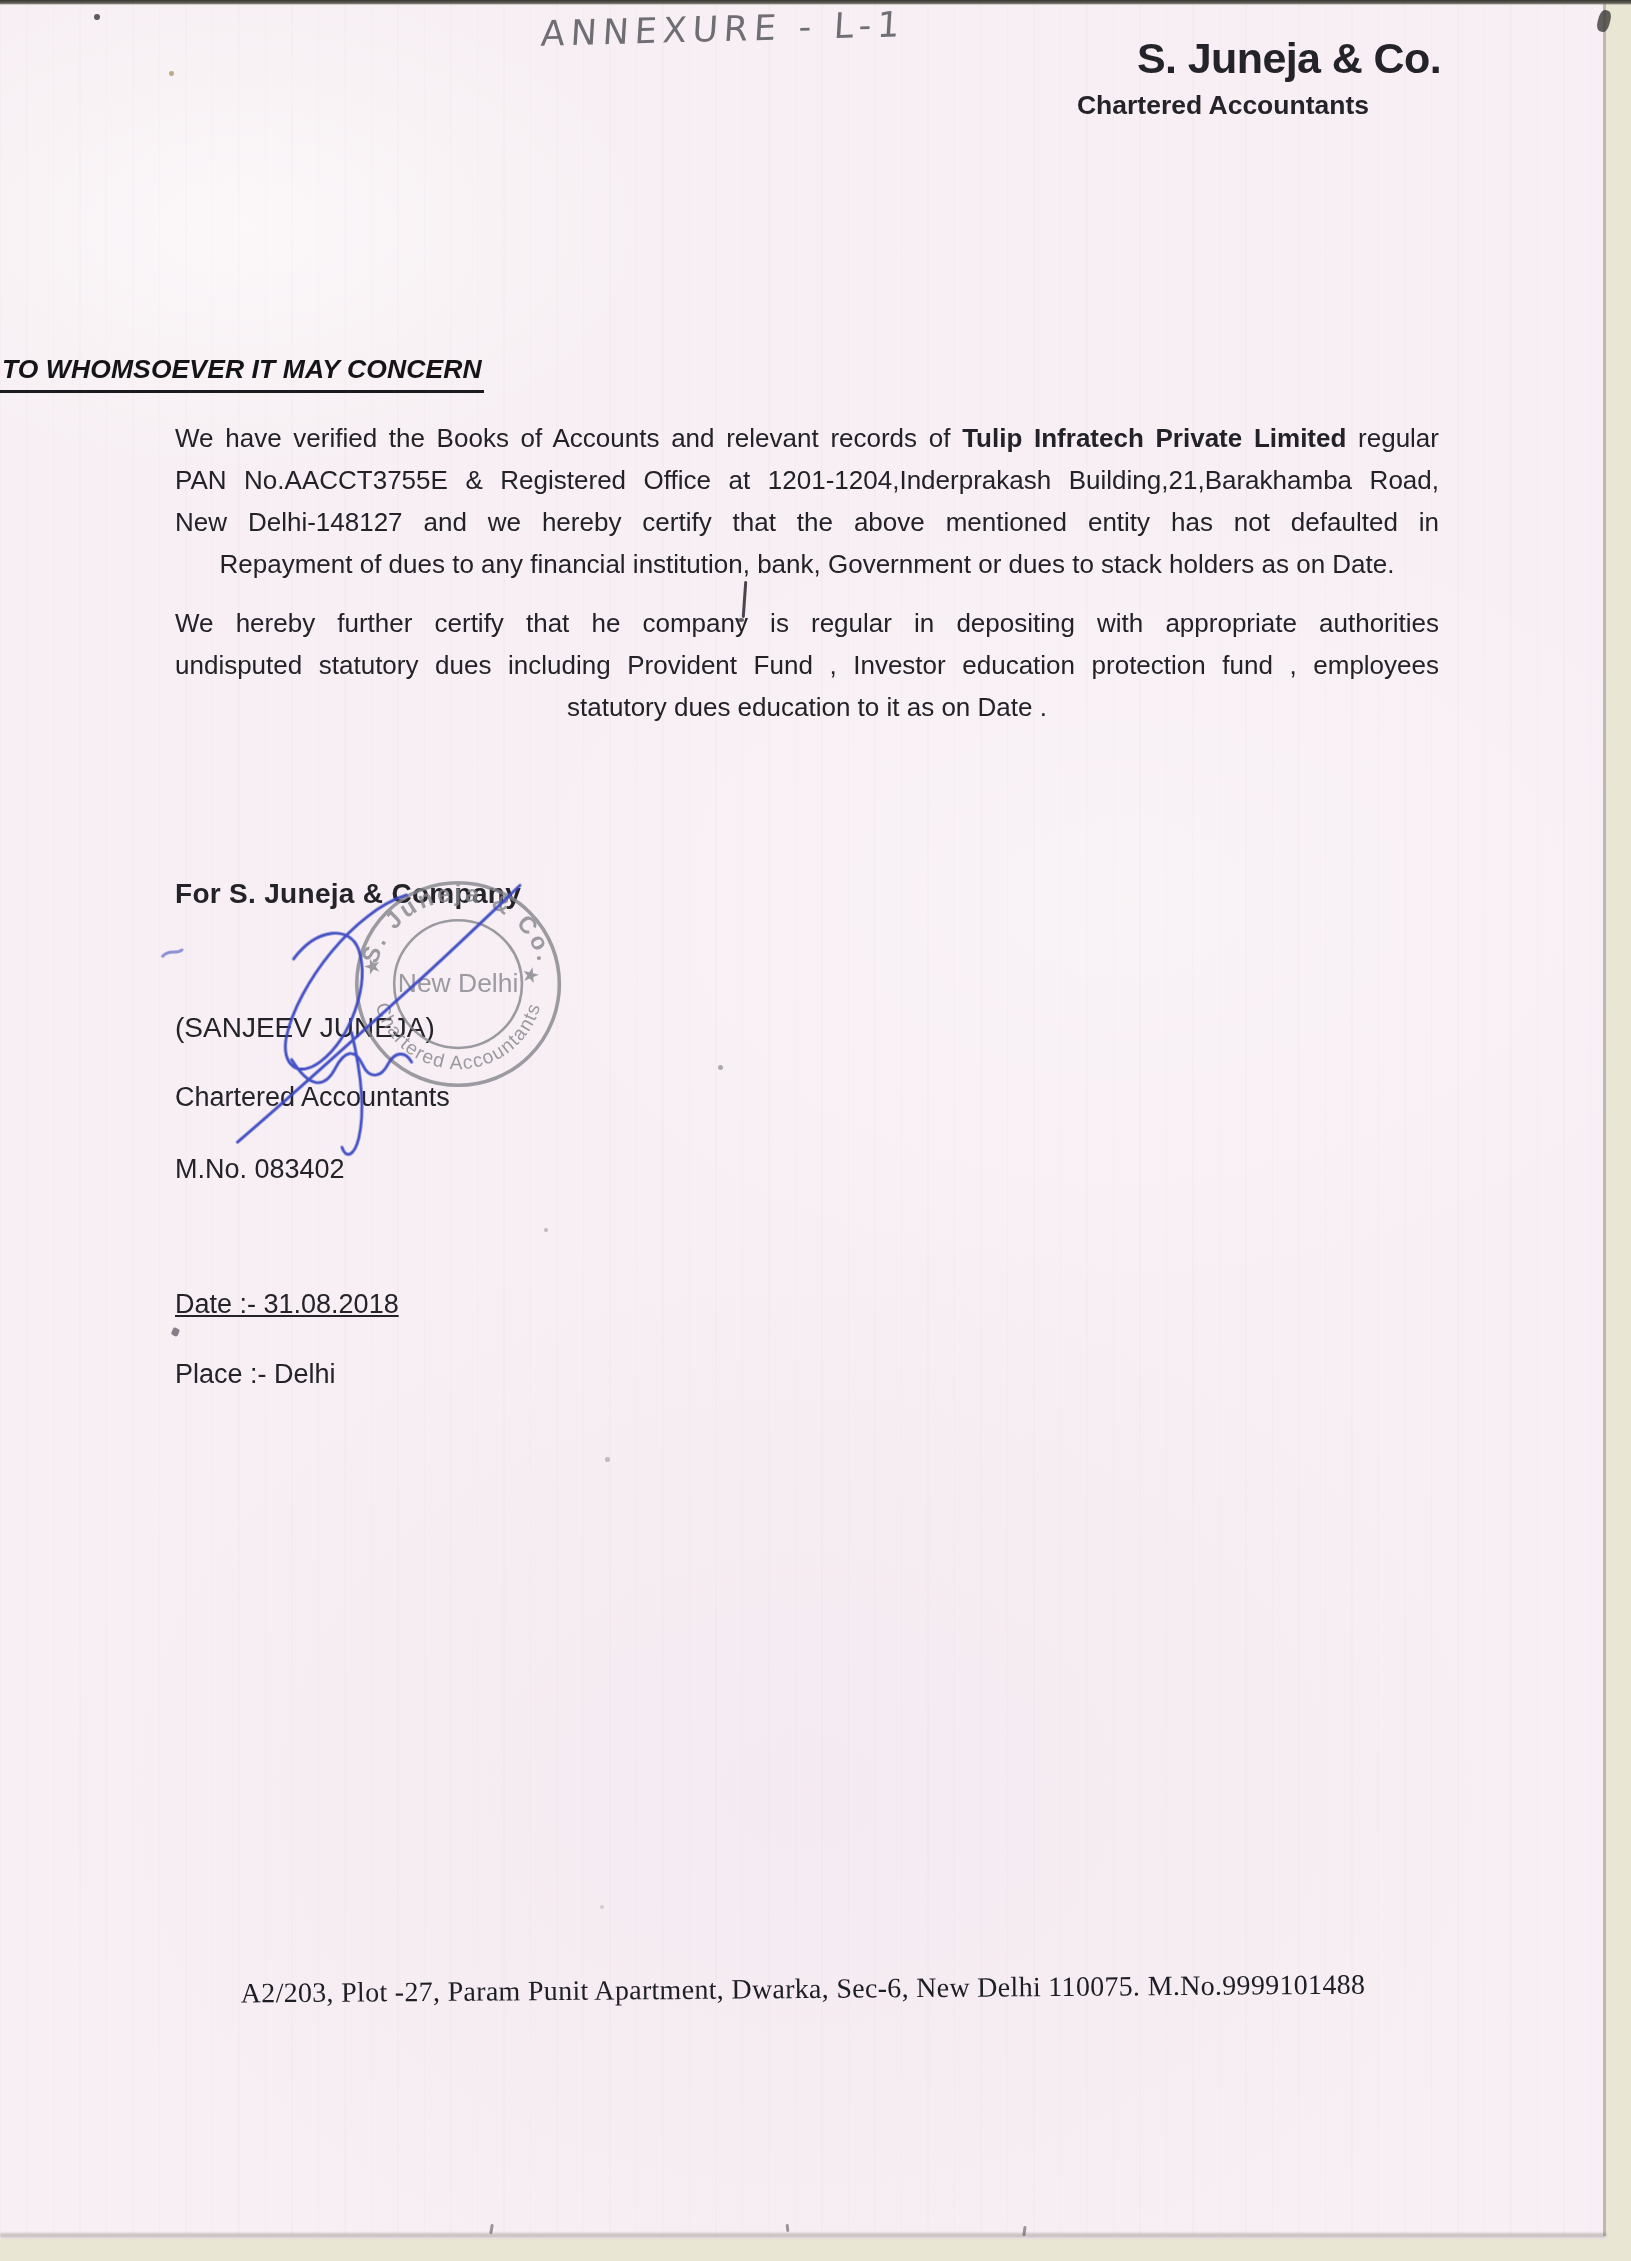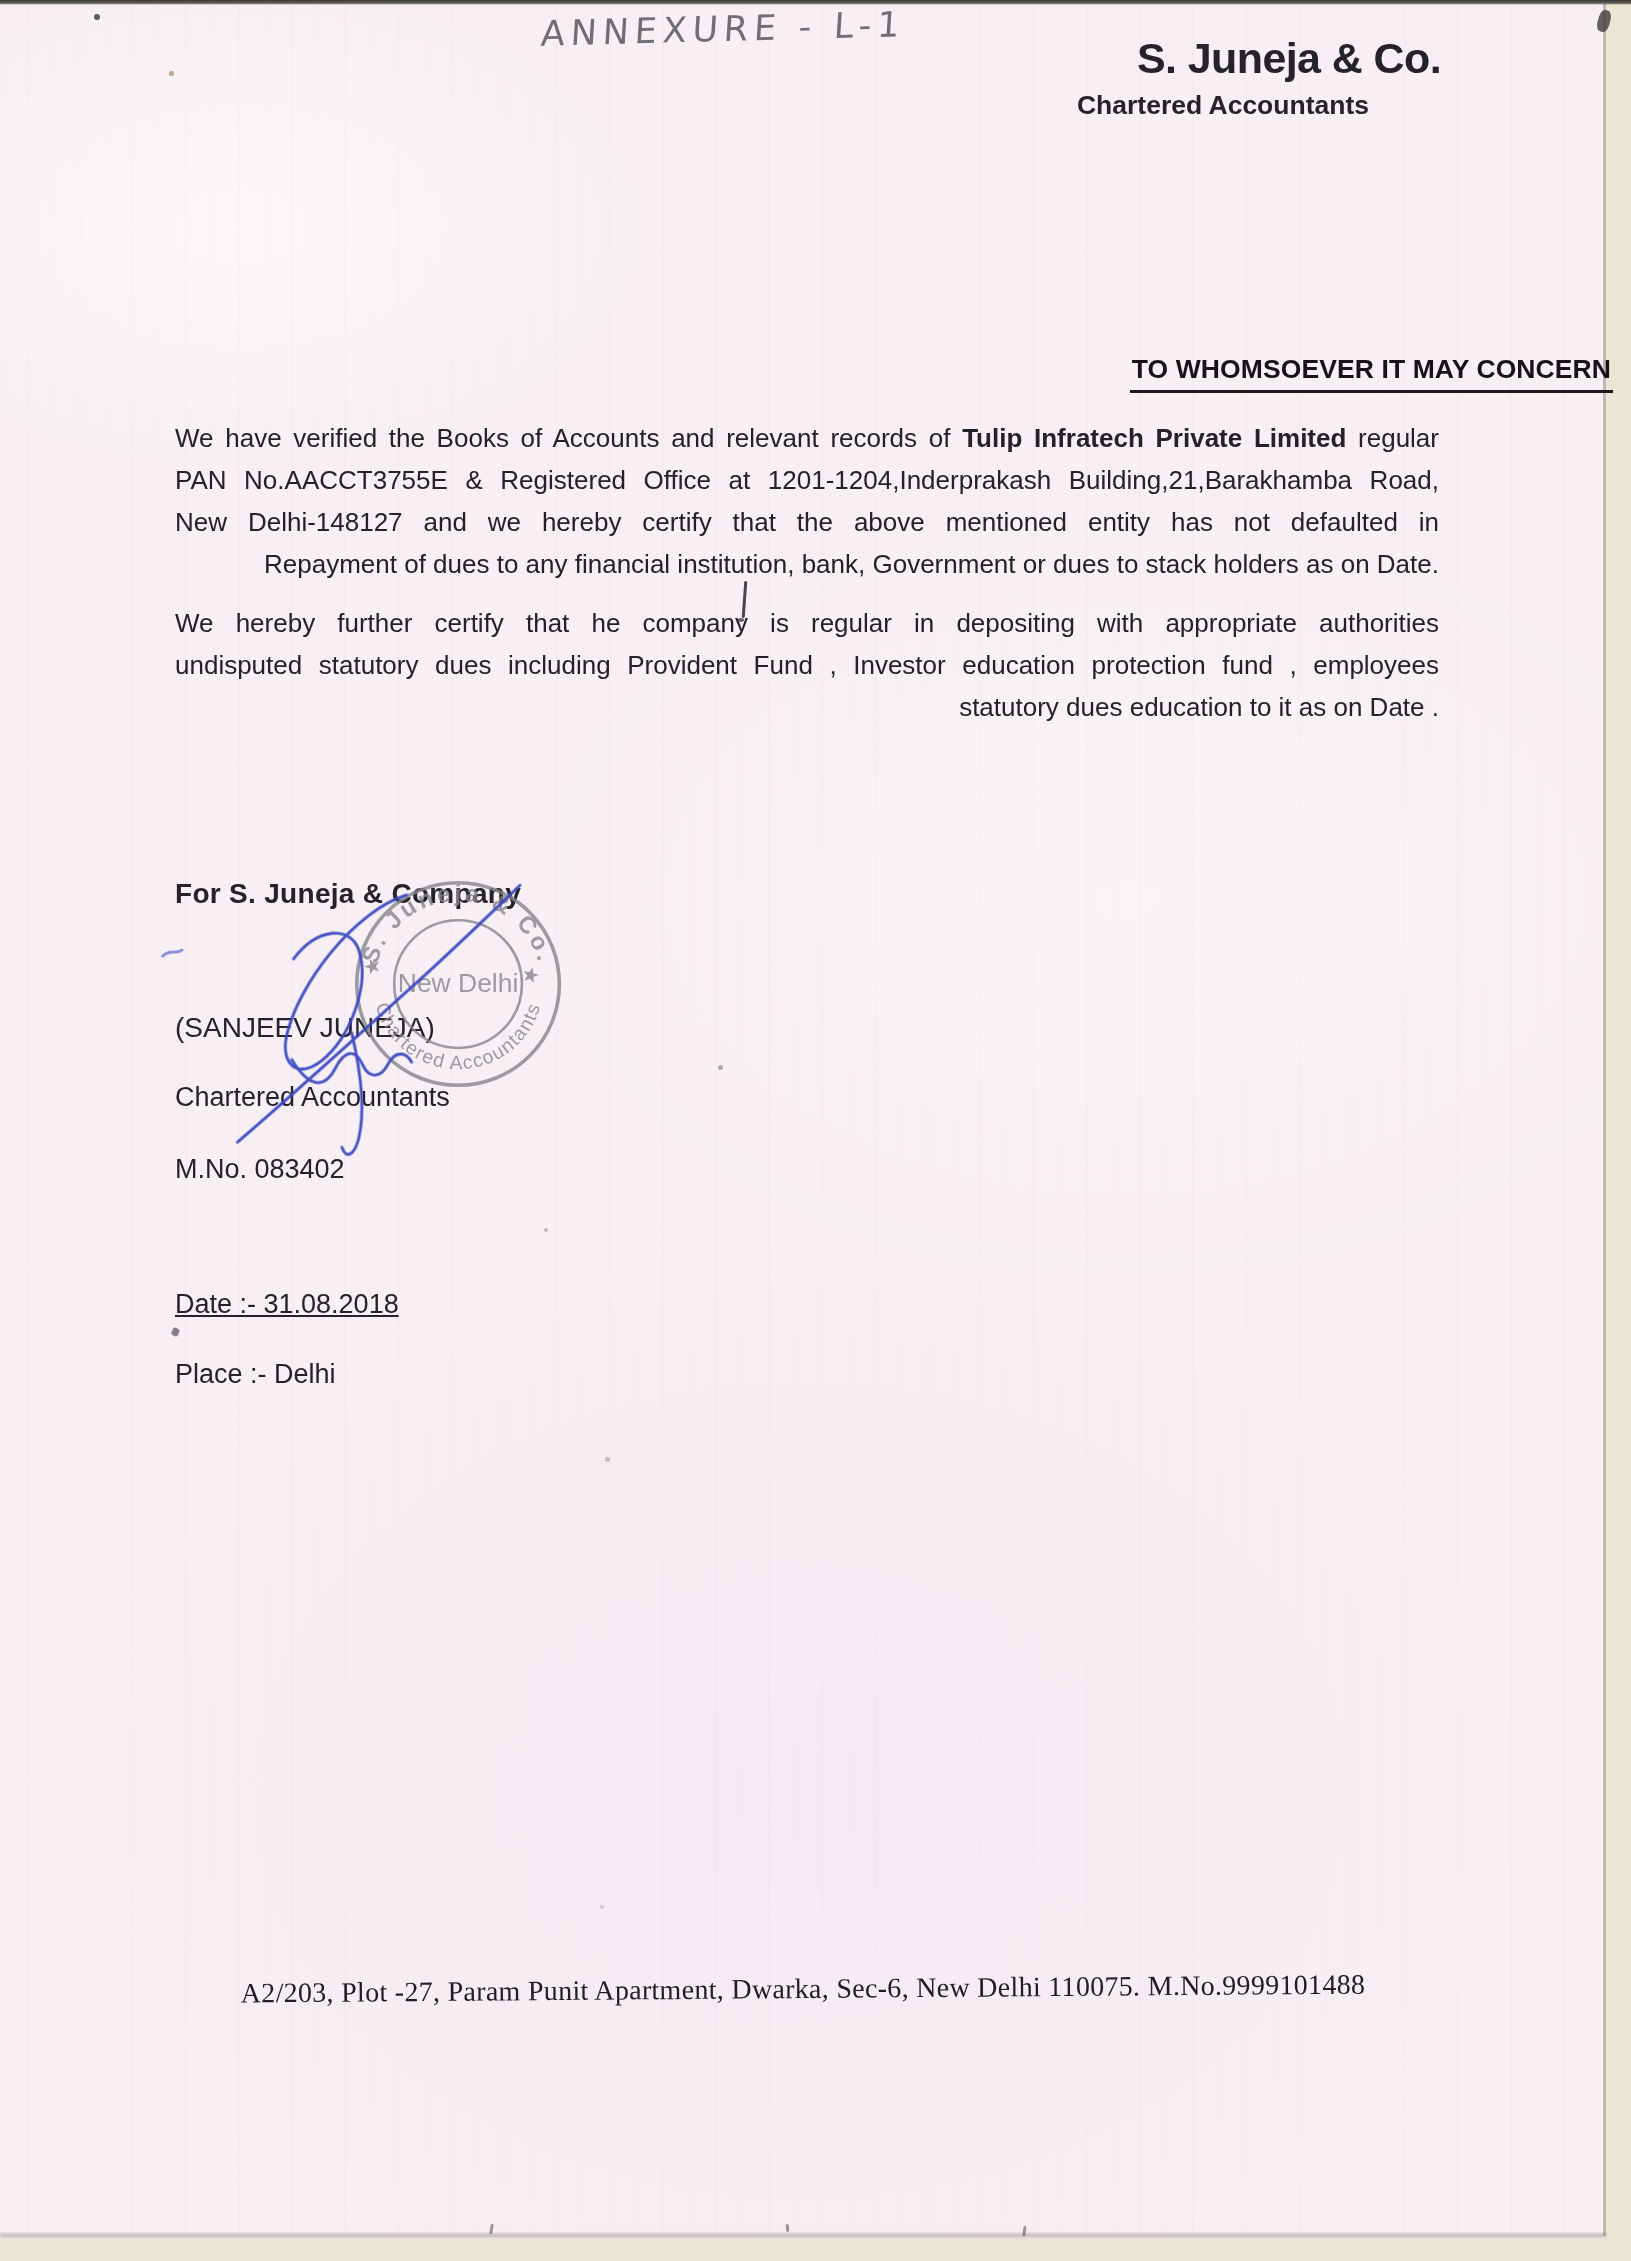--- a/index.html
+++ b/index.html
@@ -27,29 +27,29 @@
     background:rgba(90,78,62,.35); filter:blur(0.6px); z-index:3; }
 
   .annotation { position:absolute; left:541px; top:9px; z-index:5;
     font-family:"DejaVu Sans", sans-serif; font-size:35px; color:#5d5d64;
     letter-spacing:5.8px; transform:rotate(-1.5deg) skewX(-5deg); opacity:.88; white-space:nowrap; }
 
   .letterhead { position:absolute; top:34px; right:190px; text-align:right; z-index:5; color:#232329; }
   .firm-name { font-size:43px; font-weight:bold; letter-spacing:-0.6px; white-space:nowrap; }
   .firm-subtitle { font-size:26.5px; font-weight:bold; margin-top:6.5px; padding-right:72px; white-space:nowrap; }
 
-  .heading-wrap { position:absolute; left:0; top:354px; width:1613px; text-align:right; z-index:5; }
+  .heading-wrap { position:absolute; left:0; top:354px; width:1613px; text-align:left; z-index:5;font-style:italic; }
   .heading { display:inline-block; font-size:26.5px; font-weight:bold; color:#141419;
     letter-spacing:0.1px; border-bottom:3.2px solid #1a1a1f; padding:0 1.9px 4.5px; }
 
   .bodytext { position:absolute; left:175px; width:1264px; z-index:5; color:#222228; font-size:26px; }
   #p1 { top:423px; }
   #p2 { top:608px; }
   .jline { height:42px; text-align:justify; text-align-last:justify; white-space:normal; }
-  .jlast { height:42px; text-align:right; }
+  .jlast { height:42px; text-align:center; }
 
   .closing-line { position:absolute; left:175px; z-index:5; color:#232329; white-space:nowrap; }
   #forline     { top:878px; font-weight:bold; font-size:28px; letter-spacing:0.3px; }
   #signatory   { top:1012px; font-size:28px; }
   #designation { top:1082px; font-size:27px; }
   #membership  { top:1154px; font-size:27px; }
   #dateline    { top:1289px; font-size:27px;text-decoration:underline; }
   #placeline   { top:1359px; font-size:27px; }
 
   .footer { position:absolute; left:0; top:1973px; width:1606px; text-align:center; z-index:5;

